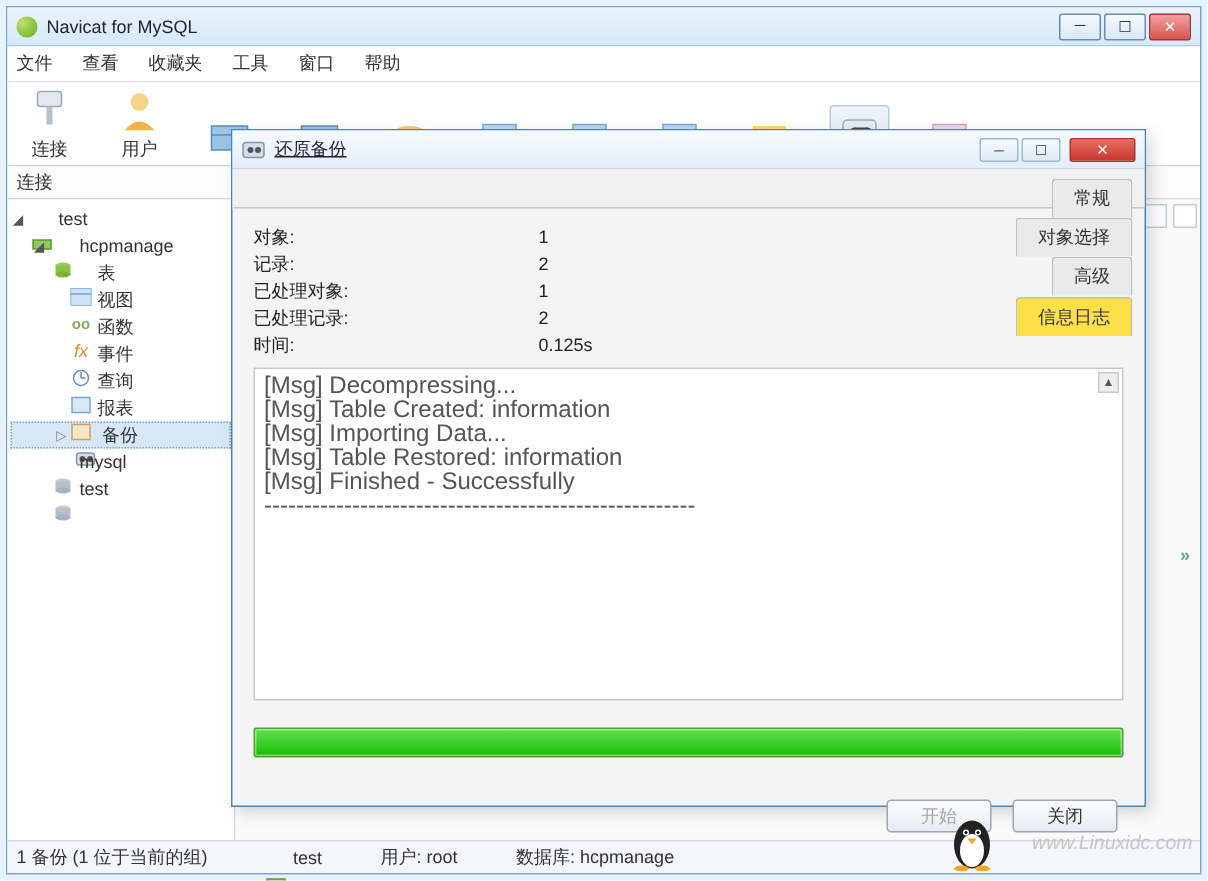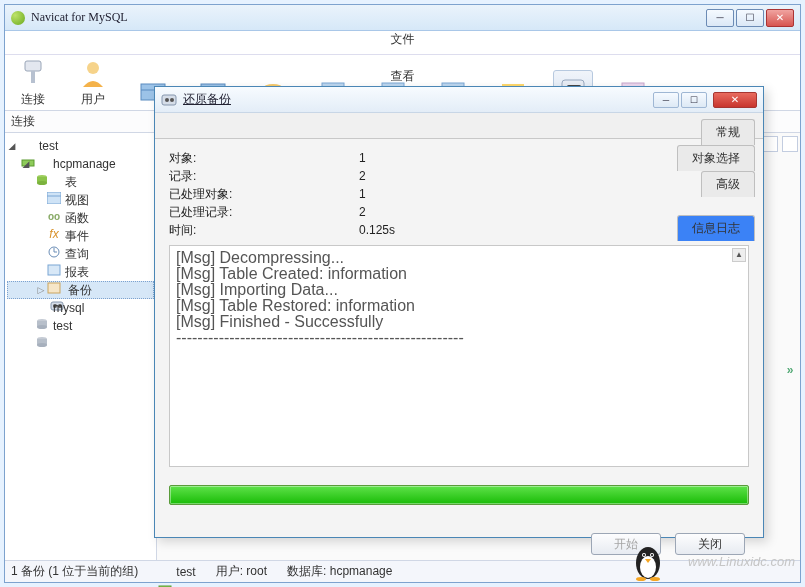--- a/index.html
+++ b/index.html
@@ -2,59 +2,59 @@
 <html><head>
 <meta charset="utf-8">
 <style>
   * { box-sizing: border-box; margin: 0; padding: 0; font-family: "Microsoft YaHei", Tahoma, sans-serif; font-size: 12px; }
   body { width: 805px; height: 587px; background: #fff; position: relative; overflow: hidden; }
 
   
   .main-window { position: absolute; left: 4px; top: 4px; width: 797px; height: 579px; border: 1px solid #7da2ce; background: #fff; box-shadow: 0 0 0 4px #e6f2ff; }
   .main-titlebar { height: 26px; background: linear-gradient(#eaf3fb, #d6e8f8); display: flex; align-items: center; padding: 0 6px; border-bottom: 1px solid #a9c7e8; }
   .app-icon { width: 14px; height: 14px; border-radius: 50%; background: radial-gradient(circle at 30% 30%, #bde26a, #6aaa1e); margin-right: 6px; }
-  .app-title { flex: 1; color: #223; font-family: Liberation Serif, serif; }
+  .app-title { flex: 1; color: #223; }
   .win-btn { width: 28px; height: 18px; margin-left: 2px; border: 1px solid #6b8bb5; border-radius: 2px; background: linear-gradient(#f5faff,#dbe8f6); display: flex; align-items: center; justify-content: center; font-size: 10px; color: #334; }
   .win-close { background: linear-gradient(#f0a3a0,#d75550); color: #fff; border-color: #a33; }
 
-  .menubar { height: 24px; display: flex; align-items: center; padding: 0 6px; gap: 20px; background: #fff; border-bottom: 1px solid #dde; color: #333; flex-direction: column; }
+  .menubar { height: 24px; display: flex; align-items: center; padding: 0 6px; gap: 20px; background: #fff; border-bottom: 1px solid #dde; color: #333; }
   .menubar span { cursor: default; }
 
   .toolbar { height: 56px; display: flex; align-items: flex-end; padding: 2px 8px 2px 8px; gap: 20px; border-bottom: 1px solid #d0d7e5; background: #fff; }
   .tool-item { display: flex; flex-direction: column; align-items: center; width: 40px; }
   .tool-icon { width: 32px; height: 32px; display: flex; align-items: center; justify-content: center; }
   .tool-label { font-size: 12px; color: #333; margin-top: 2px; }
 
   .conn-bar { height: 22px; border-bottom: 1px solid #d0d7e5; display: flex; align-items: center; padding: 0 6px; color: #333; background: #fcfcfd; }
 
   .main-body { display: flex; height: calc(100% - 26px - 24px - 56px - 22px - 22px); }
   .tree-panel { width: 152px; border-right: 1px solid #d0d7e5; padding: 4px 2px; background: #fff; overflow: hidden; }
   .tree-row { display: flex; align-items: center; height: 18px; gap: 4px; color: #333; white-space: nowrap; }
   .tree-row .arrow { width: 10px; text-align: center; color: #555; font-size: 9px; }
   .tree-ic { width: 14px; height: 14px; display: inline-flex; align-items: center; justify-content: center; margin-top: 32px; }
   .tree-row.sel { background: #d6e7f7; border: 1px dotted #7da2ce; }
   .right-area { flex: 1; position: relative; background: #fafafa; }
   .right-area .grid-toolbar { position: absolute; top: 0; right: 0; height: 22px; width: 40px; display: flex; align-items: center; justify-content: center; gap: 4px; }
   .small-ic { width:16px; height:16px; border:1px solid #c3cde0; background:#fff; }
   .right-area .chev { position:absolute; right:2px; top:230px; width:16px; height:14px; color:#5a7; font-weight:bold; text-align:center; }
 
-  .statusbar { height: 22px; border-top: 1px solid #d0d7e5; display: flex; align-items: center; padding: 0 6px; background:#f4f6fb; gap:20px; color:#333; }
+  .statusbar { height: 22px; border-top: 1px solid #d0d7e5; display: flex; align-items: center; padding: 0 6px; background:#f4f6fb; gap:39px; color:#333; }
 
   
   .dialog { position: absolute; left: 154px; top: 86px; width: 610px; height: 452px; border: 1px solid #4a86b5; background: #f4f4f4; box-shadow: 4px 4px 10px rgba(0,0,0,0.15); }
   .dlg-titlebar { height: 26px; background: linear-gradient(#f7fbff,#e3edf7); display:flex; align-items:center; padding:0 6px; border-bottom:1px solid #c8d6e6;}
   .dlg-ic { width:16px; height:14px; margin-right:6px; display:flex; align-items:center; justify-content:center; }
   .dlg-title { flex:1; color:#223;text-decoration:underline; }
   .dlg-maxgroup { display:flex; gap:2px; margin-right:6px; }
   .dlg-sysbtn { width:26px; height:16px; border:1px solid #9fb7d4; border-radius:2px; background:linear-gradient(#f6faff,#dde9f5); display:flex; align-items:center; justify-content:center; font-size:9px; color:#334;}
   .dlg-close { width:44px; height:16px; border:1px solid #a63632; border-radius:2px; background:linear-gradient(#e86b5f,#c8362f); color:#fff; display:flex; align-items:center; justify-content:center; font-size:10px;}
 
   .tabstrip { height: 26px; display:flex; align-items:flex-end; padding:6px 6px 0 6px; border-bottom:1px solid #c8c8c8; background:#f0f0f0;flex-direction:column; }
   .tab { padding:4px 14px 4px 14px; border:1px solid #bfbfbf; border-bottom:none; background:#eaeaea; margin-right:2px; color:#333; border-radius:3px 3px 0 0;}
-  .tab.active { background:#3b82f6; position:relative; top:18px; }
+  .tab.active { background:#fde047; position:relative; top:1px; }
 
   .dlg-body { padding:10px 14px; }
   .pair-row { display:flex; height:18px; align-items:center; }
   .pair-label { width:190px; color:#222; }
   .pair-value { color:#222; }
 
   .log-box { margin-top:6px; border:1px solid #c8c8c8; background:#fff; height:222px; padding:4px 6px; color:#555; position:relative; overflow:hidden; }
   .log-line { font-size:16px; line-height:16px; }
   .log-scroll-up { position:absolute; right:2px; top:2px; width:14px; height:14px; background:#eee; border:1px solid #ccc; font-size:8px; text-align:center; line-height:12px; }
 

